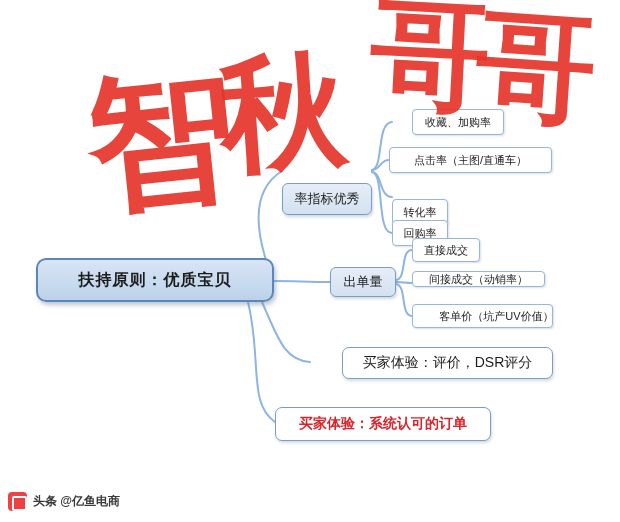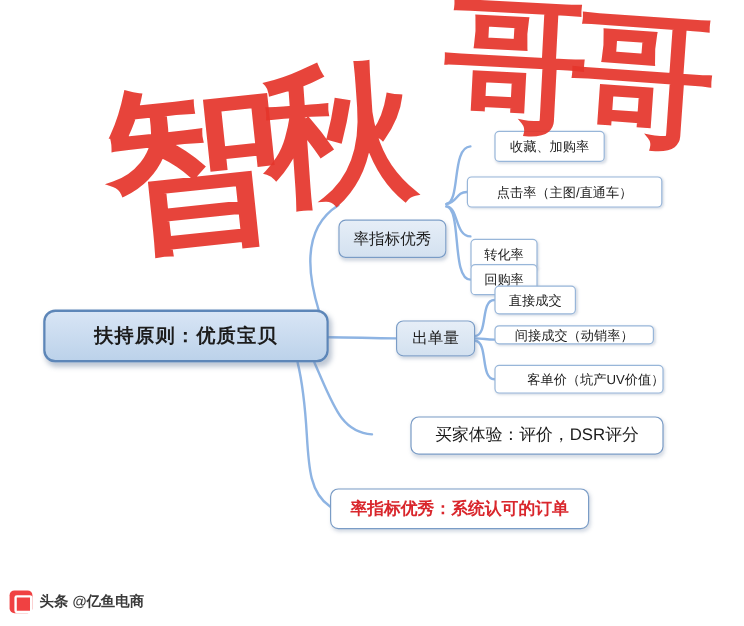--- a/index.html
+++ b/index.html
@@ -149,21 +149,21 @@
   <div class="node leaf-node leaf-r4">回购率</div>
 
   <div class="node branch-node branch-orders">出单量</div>
 
   <div class="node leaf-node leaf-o1">直接成交</div>
   <div class="node leaf-node leaf-o2">间接成交（动销率）</div>
   <div class="node leaf-node leaf-o3">客单价（坑产UV价值）</div>
 
   <div class="node wide-node branch-buyer">买家体验：评价，DSR评分</div>
 
-  <div class="node wide-node branch-notice">率指标优秀：系统认可的订单</div>
+  <div class="node wide-node branch-notice">买家体验：系统认可的订单</div>
 
   <div class="watermark">
     <span class="wm-char wm-0">智</span>
     <span class="wm-char wm-1">秋</span>
     <span class="wm-char wm-2">哥</span>
     <span class="wm-char wm-3">哥</span>
   </div>
 
   <div class="footer">
     <span class="footer-logo"></span>

